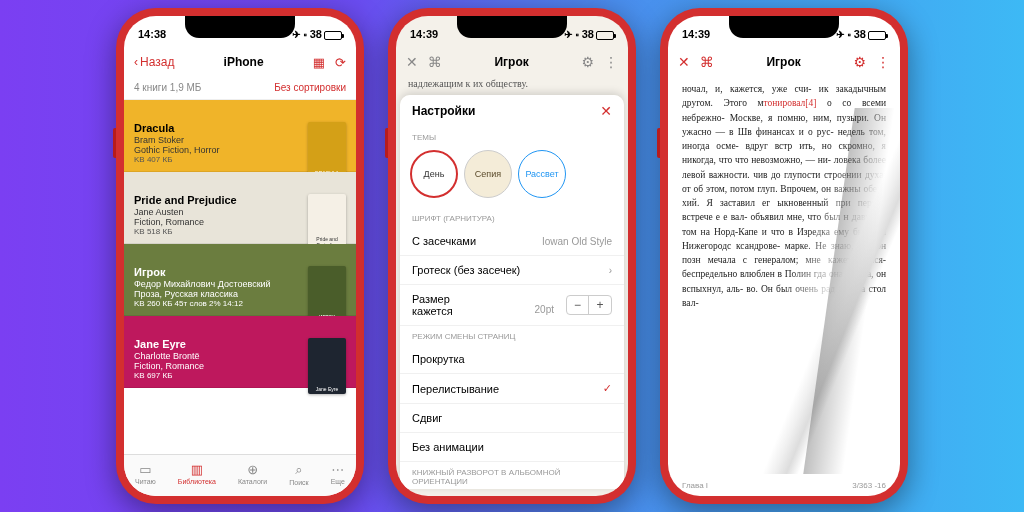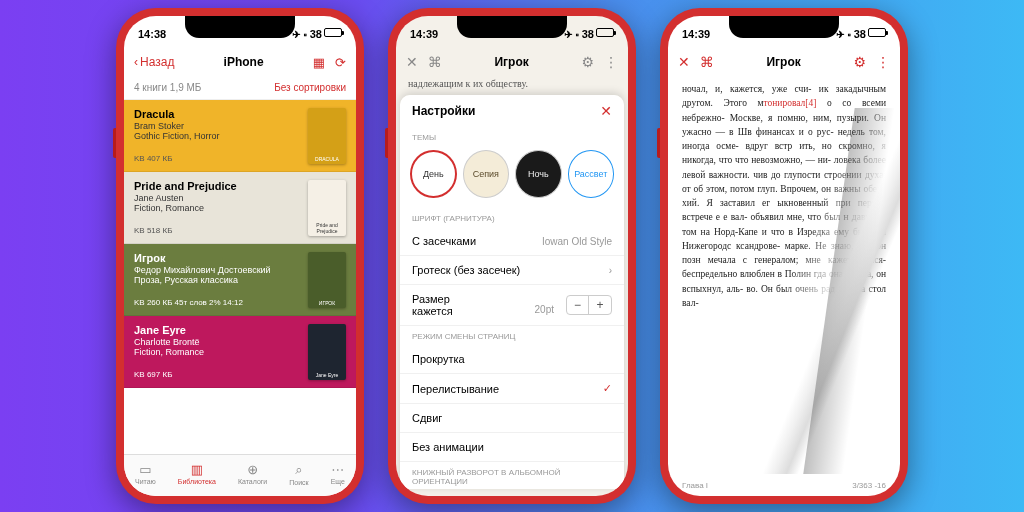--- a/index.html
+++ b/index.html
@@ -31,35 +31,35 @@
 .notch {
   position: absolute; top: 0; left: 50%; transform: translateX(-50%);
   width: 110px; height: 22px; background: #000;
   border-radius: 0 0 14px 14px; z-index: 100;
 }
 .statusbar {
   height: 30px; display: flex; justify-content: space-between; align-items: center;
   padding: 6px 14px 0; font-size: 11px; font-weight: 600; color: #000;
 }
 .statusbar .right { display: flex; align-items: center; gap: 3px; }
-.battery { display:inline-flex; align-items:flex-start; gap:2px; }
+.battery { display:inline-flex; align-items:flex-end; gap:2px; }
 .battery-body { width: 18px; height: 9px; border: 1px solid #000; border-radius: 2px; position: relative; }
 .battery-body::after { content:""; position:absolute; right:-3px; top:2px; width:2px; height:4px; background:#000; border-radius:0 1px 1px 0; }
 .battery-fill { height:100%; width:38%; background:#ffcc00; }
 .airplane { font-size: 10px; }
 
 
 .nav1 { height: 32px; display:flex; justify-content:space-between; align-items:center; padding:0 10px; font-size:12px; }
 .nav1 .back { color:#d32f2f; display:flex; align-items:center; gap:2px; }
 .nav1 .title { font-weight:600; flex:1; text-align:center; }
 .nav1 .icons { display:flex; gap:10px; color:#d32f2f; font-size:13px; }
 .subnav { display:flex; justify-content:space-between; padding:4px 10px 6px; font-size:10px; color:#888; border-bottom:1px solid #eee; }
 .subnav .sort { color:#d32f2f; }
 .books { overflow:auto; height: 368px; }
-.book { display:flex; padding:8px 10px; border-bottom:1px solid rgba(0,0,0,.08); position:relative; height:72px; }
+.book { display:flex; padding:22px 10px; border-bottom:1px solid rgba(0,0,0,.08); position:relative; height:72px; }
 .book-info { flex:1; display:flex; flex-direction:column; justify-content:space-between; }
 .book-title { font-size:11px; font-weight:600; }
 .book-author { font-size:9px; color:#333; margin-top:1px; }
 .book-genre { font-size:9px; color:#333; }
 .book-size { font-size:8px; color:#555; }
 .cover { width:38px; height:56px; border-radius:2px; box-shadow:0 1px 3px rgba(0,0,0,.3); display:flex; flex-direction:column; justify-content:flex-end; align-items:center; font-size:5px; color:#fff; padding:2px; text-align:center; }
 .book.b1 { background:#f0b429; }
 .book.b1 .cover { background:#d4a017; }
 .book.b2 { background:#e8e4d9; }
 .book.b2 .cover { background:#f5f0e6; color:#333; }
@@ -242,21 +242,20 @@
     <div class="snippet">надлежащим к их обществу.</div>
     <div class="panel">
       <div class="panel-head">
         <span class="t">Настройки</span>
         <span class="x">✕</span>
       </div>
       <div class="section-label">ТЕМЫ</div>
       <div class="themes">
         <div class="theme day">День</div>
         <div class="theme sepia">Сепия</div>
-        <div class="theme night">Ночь</div>
         <div class="theme dawn">Рассвет</div>
       </div>
       <div class="section-label">ШРИФТ (ГАРНИТУРА)</div>
       <div class="row">
         <span>С засечками</span>
         <span class="val">Iowan Old Style</span>
       </div>
       <div class="row">
         <span>Гротеск (без засечек)</span>
         <span class="val">›</span>

